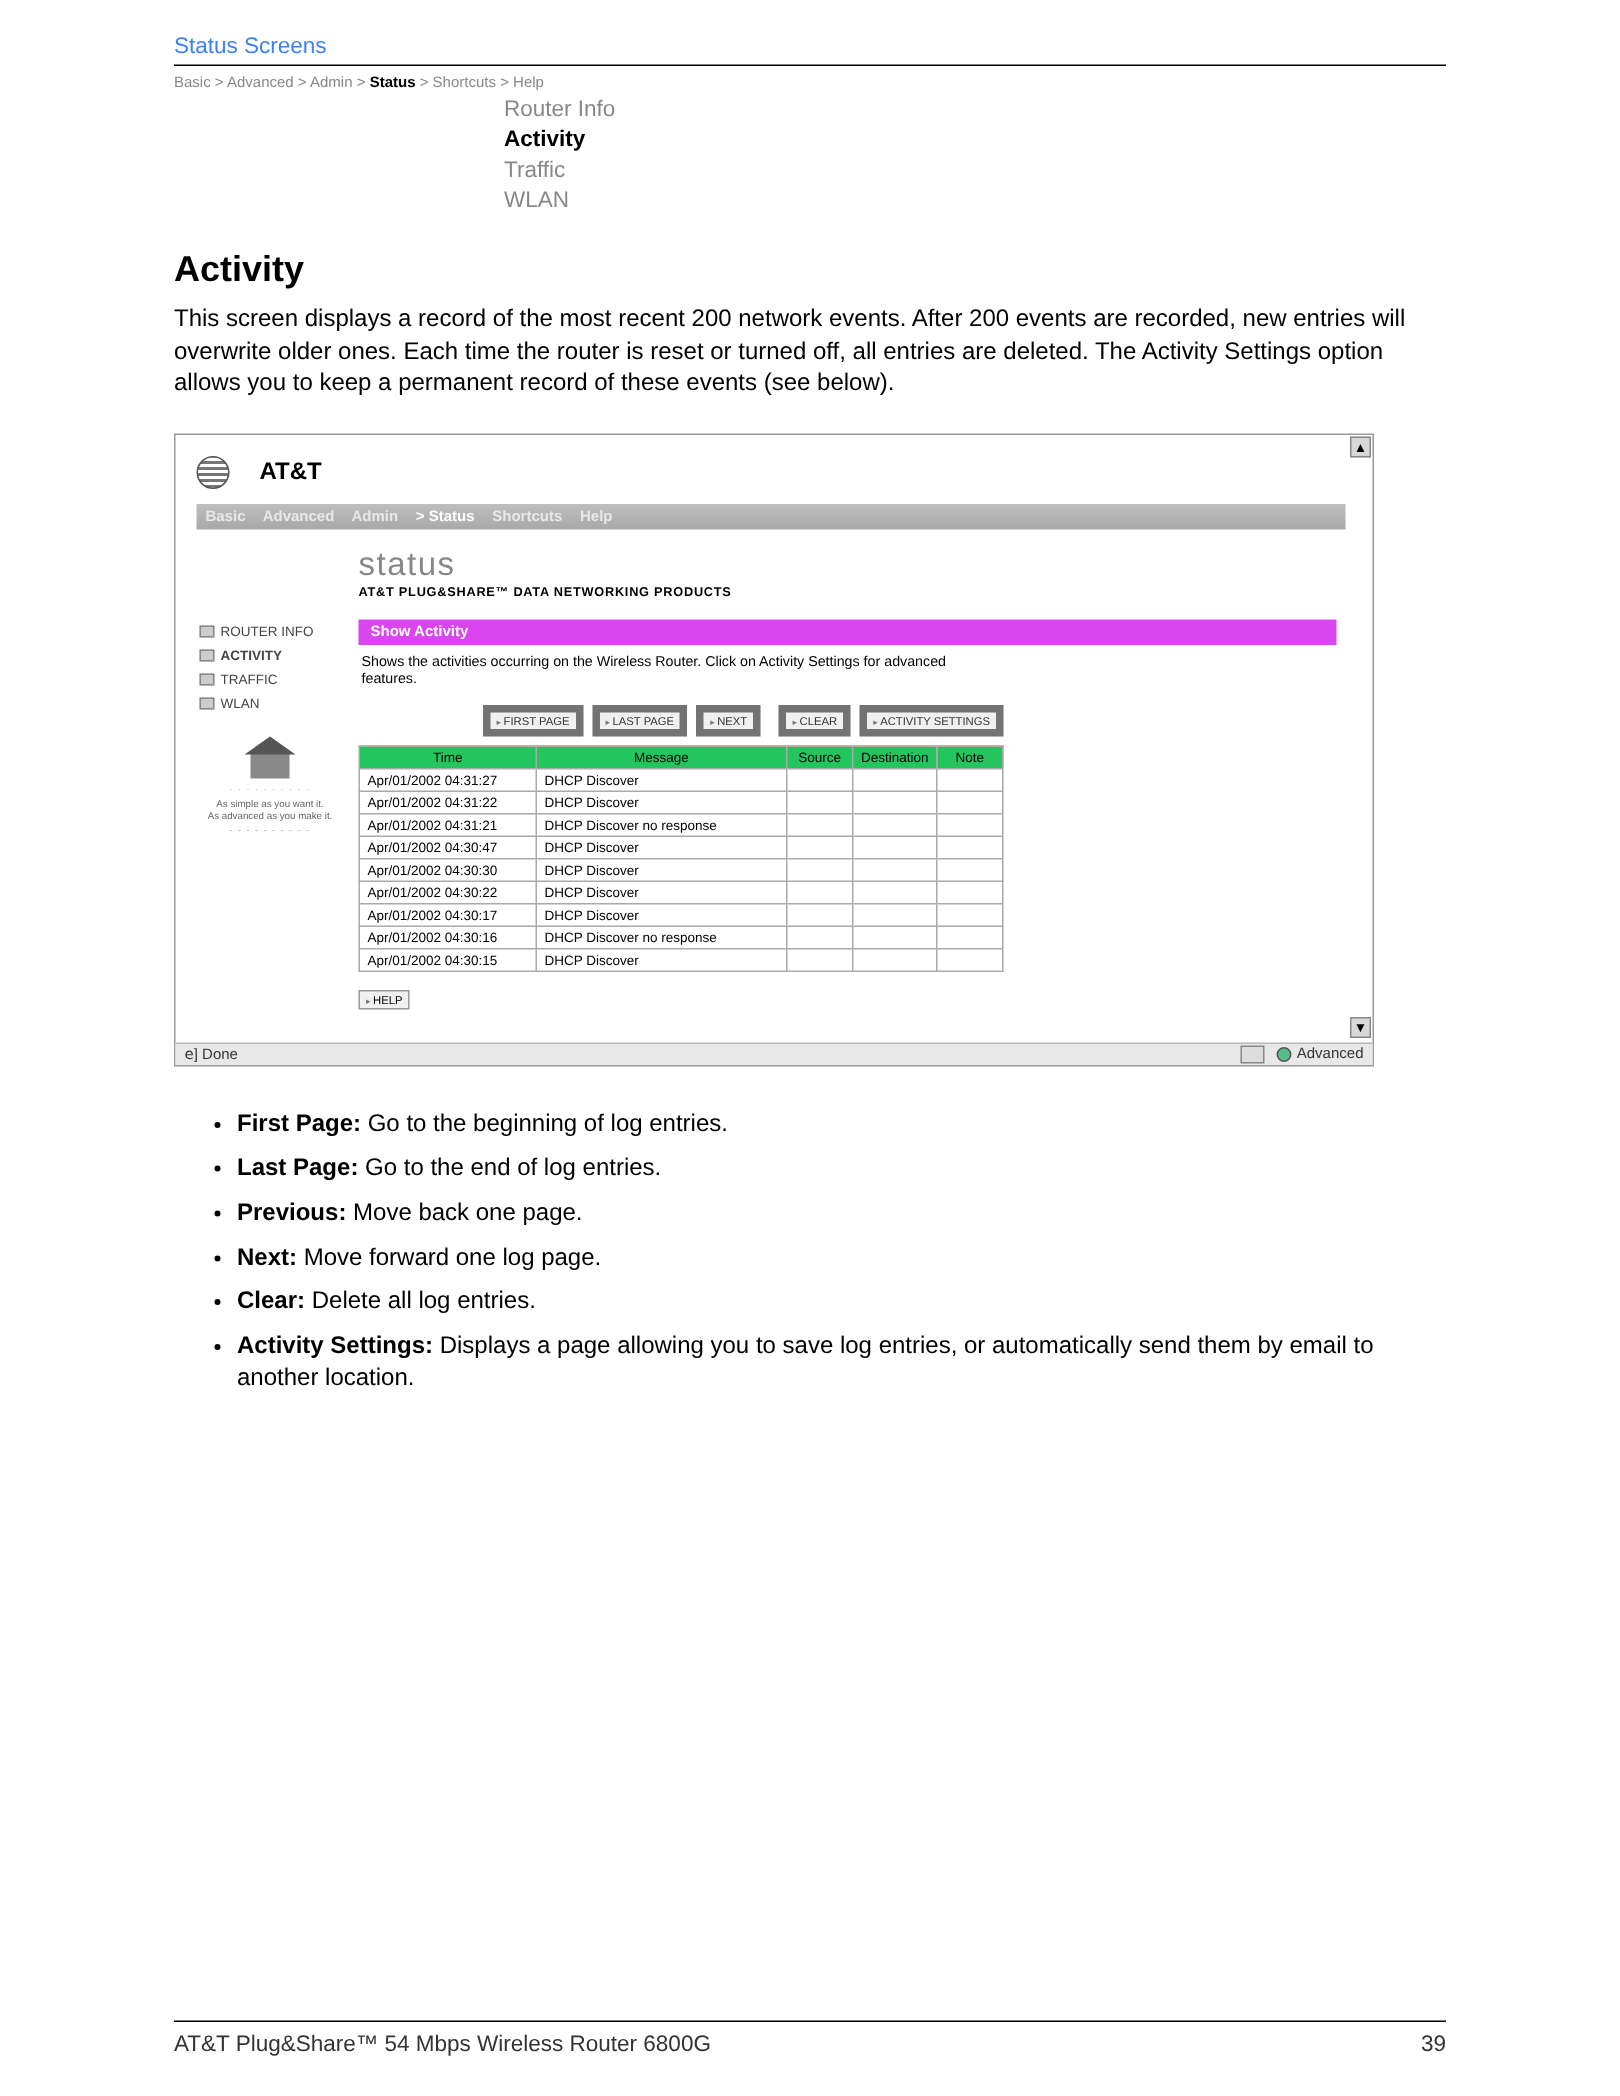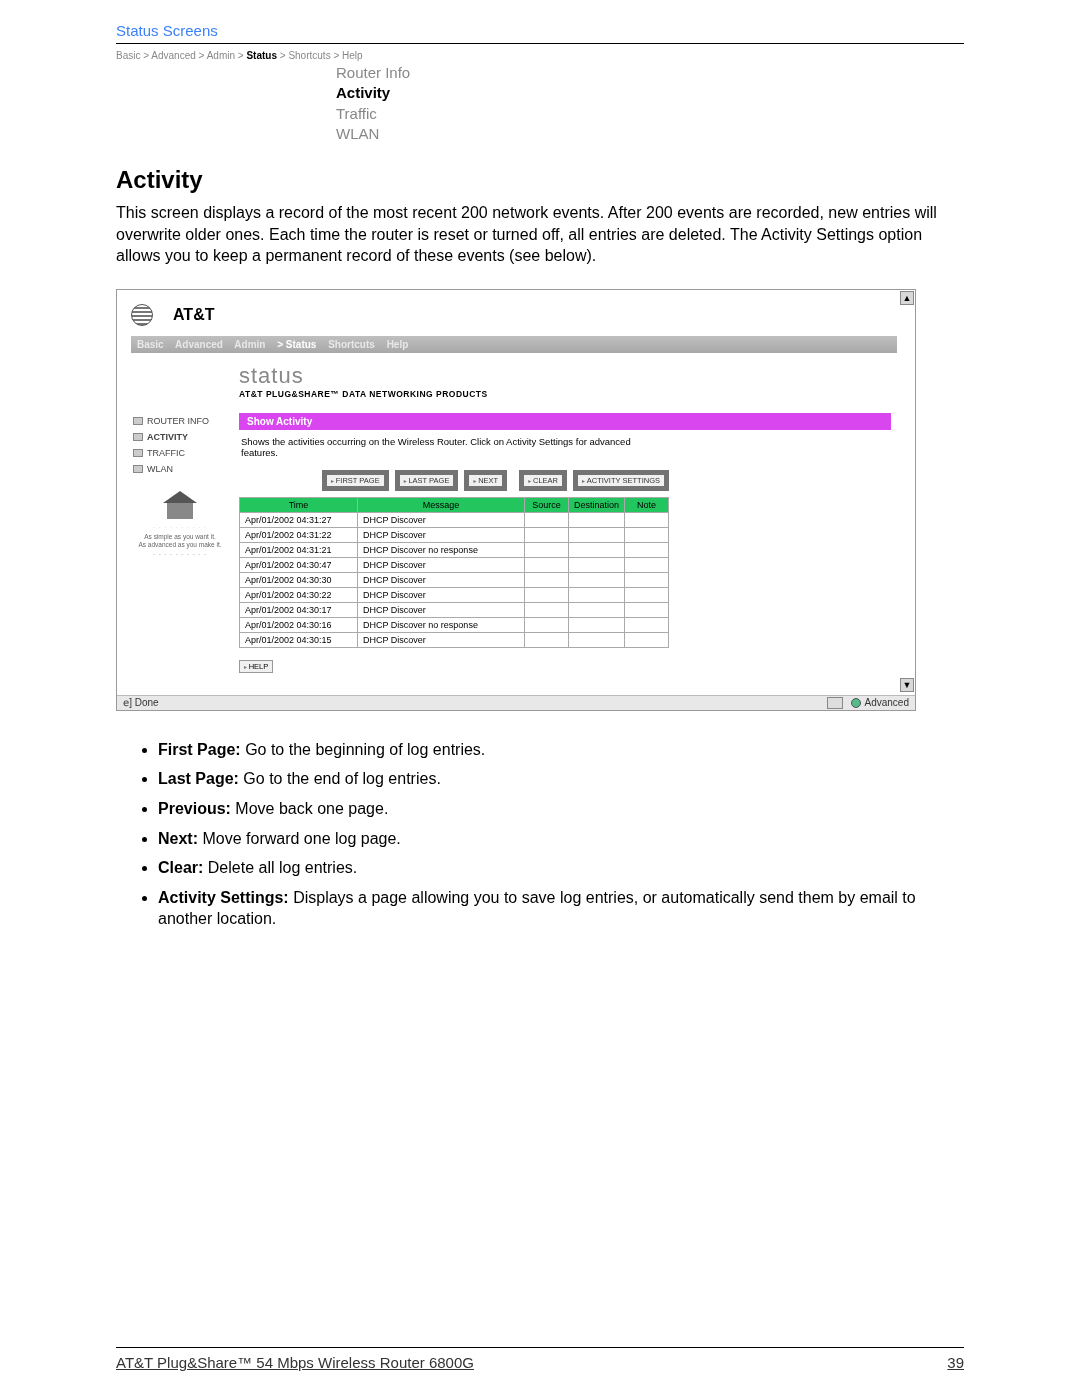--- a/index.html
+++ b/index.html
@@ -205,21 +205,20 @@
     position: absolute;
     bottom: 26px;
     left: 116px;
     right: 116px;
     border-top: 1px solid #000;
     padding-top: 6px;
     font-size: 15px;
     color: #333;
     display: flex;
     justify-content: space-between;
-    text-decoration: underline;
   }
 </style>
 </head>
 <body>
 
 <div class="page">
   <div class="header-label">Status Screens</div>
   <hr class="hdr-rule">
 
   <div class="breadcrumb">

